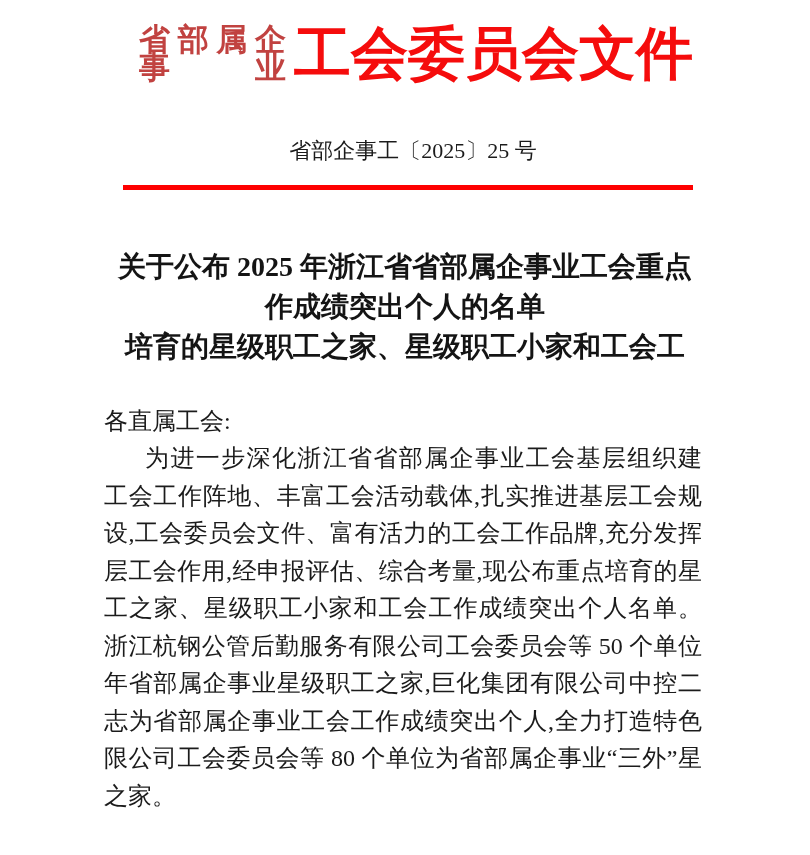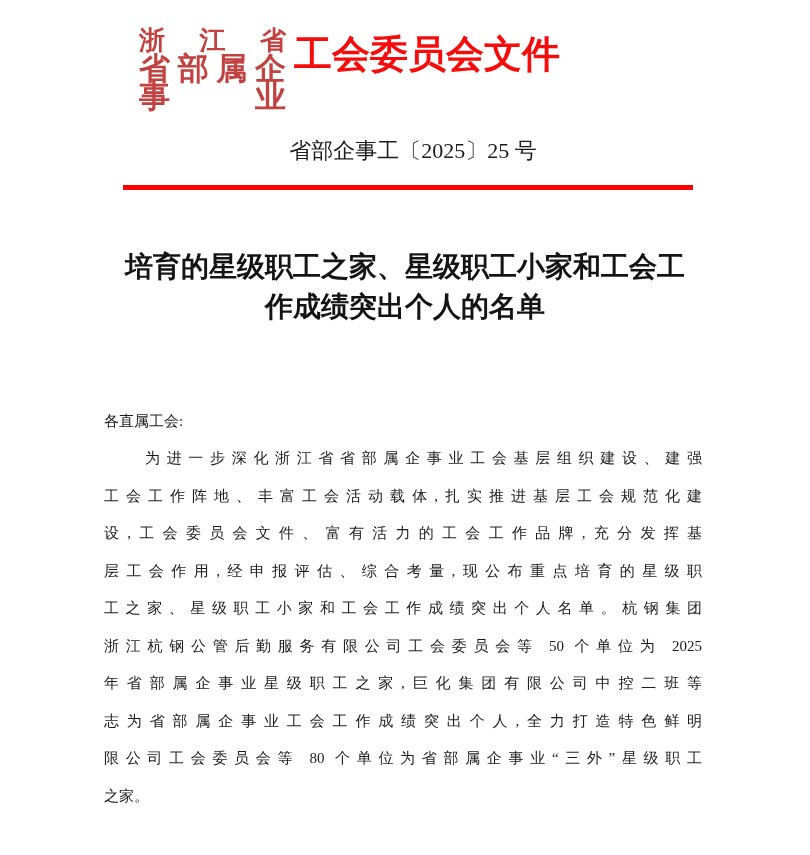--- a/index.html
+++ b/index.html
@@ -21,21 +21,21 @@
     font-weight: bold;
     color: var(--org_red, #c14240);
   }
   .org-line { text-align: justify; text-align-last: justify; }
   .org-line-1 { font-size: 26px; line-height: 29px; }
   .org-line-2 { font-size: 31px; line-height: 28px; }
   .doc-type {
     position: absolute;
     left: 294px;
     top: 22px;
-    font-size: 38px;
+    font-size: 57px;
     line-height: 64px;
     font-weight: bold;
     white-space: nowrap;
     color: var(--banner_red, #f50c0c);
   }
   
   .doc-number {
     position: absolute;
     left: 0;
     top: 137px;
@@ -65,51 +65,51 @@
     line-height: 40px;
     font-weight: bold;
     color: #141414;
   }
   
   .body-text {
     position: absolute;
     left: 104px;
     top: 402px;
     width: 598px;
-    font-size: 15px;
+    font-size: 24px;
   }
   .salutation { height: 38px; line-height: 38px; }
   .para-line {
     height: 37.5px;
     line-height: 37.5px;
     text-align: justify;
     text-align-last: justify;
     overflow: hidden;
   }
   .para-line.indent { padding-left: 41px; }
   .para-line.last { text-align: left; text-align-last: left; }
 </style>
 </head>
 <body>
 
 <div class="page">
 
   <div class="org-block">
-    <div class="org-line org-line-1">浙 江 省</div>
     <div class="org-line org-line-2">省部属企事业</div>
   </div>
   <div class="doc-type">工会委员会文件</div>
 
   <div class="doc-number">省部企事工〔2025〕25 号</div>
 
   <div class="red-divider"></div>
 
   <div class="title">
+    <div class="title-line">关于公布 2025 年浙江省省部属企事业工会重点</div>
+    <div class="title-line">作成绩突出个人的名单</div>
     <div class="title-line">培育的星级职工之家、星级职工小家和工会工</div>
-    <div class="title-line">作成绩突出个人的名单</div>
   </div>
 
   <div class="body-text">
     <div class="salutation">各直属工会:</div>
     <div class="para-line indent">为进一步深化浙江省省部属企事业工会基层组织建设、建强</div>
     <div class="para-line">工会工作阵地、丰富工会活动载体,扎实推进基层工会规范化建</div>
     <div class="para-line">设,工会委员会文件、富有活力的工会工作品牌,充分发挥基</div>
     <div class="para-line">层工会作用,经申报评估、综合考量,现公布重点培育的星级职</div>
     <div class="para-line">工之家、星级职工小家和工会工作成绩突出个人名单。杭钢集团</div>
     <div class="para-line">浙江杭钢公管后勤服务有限公司工会委员会等 50 个单位为 2025</div>

